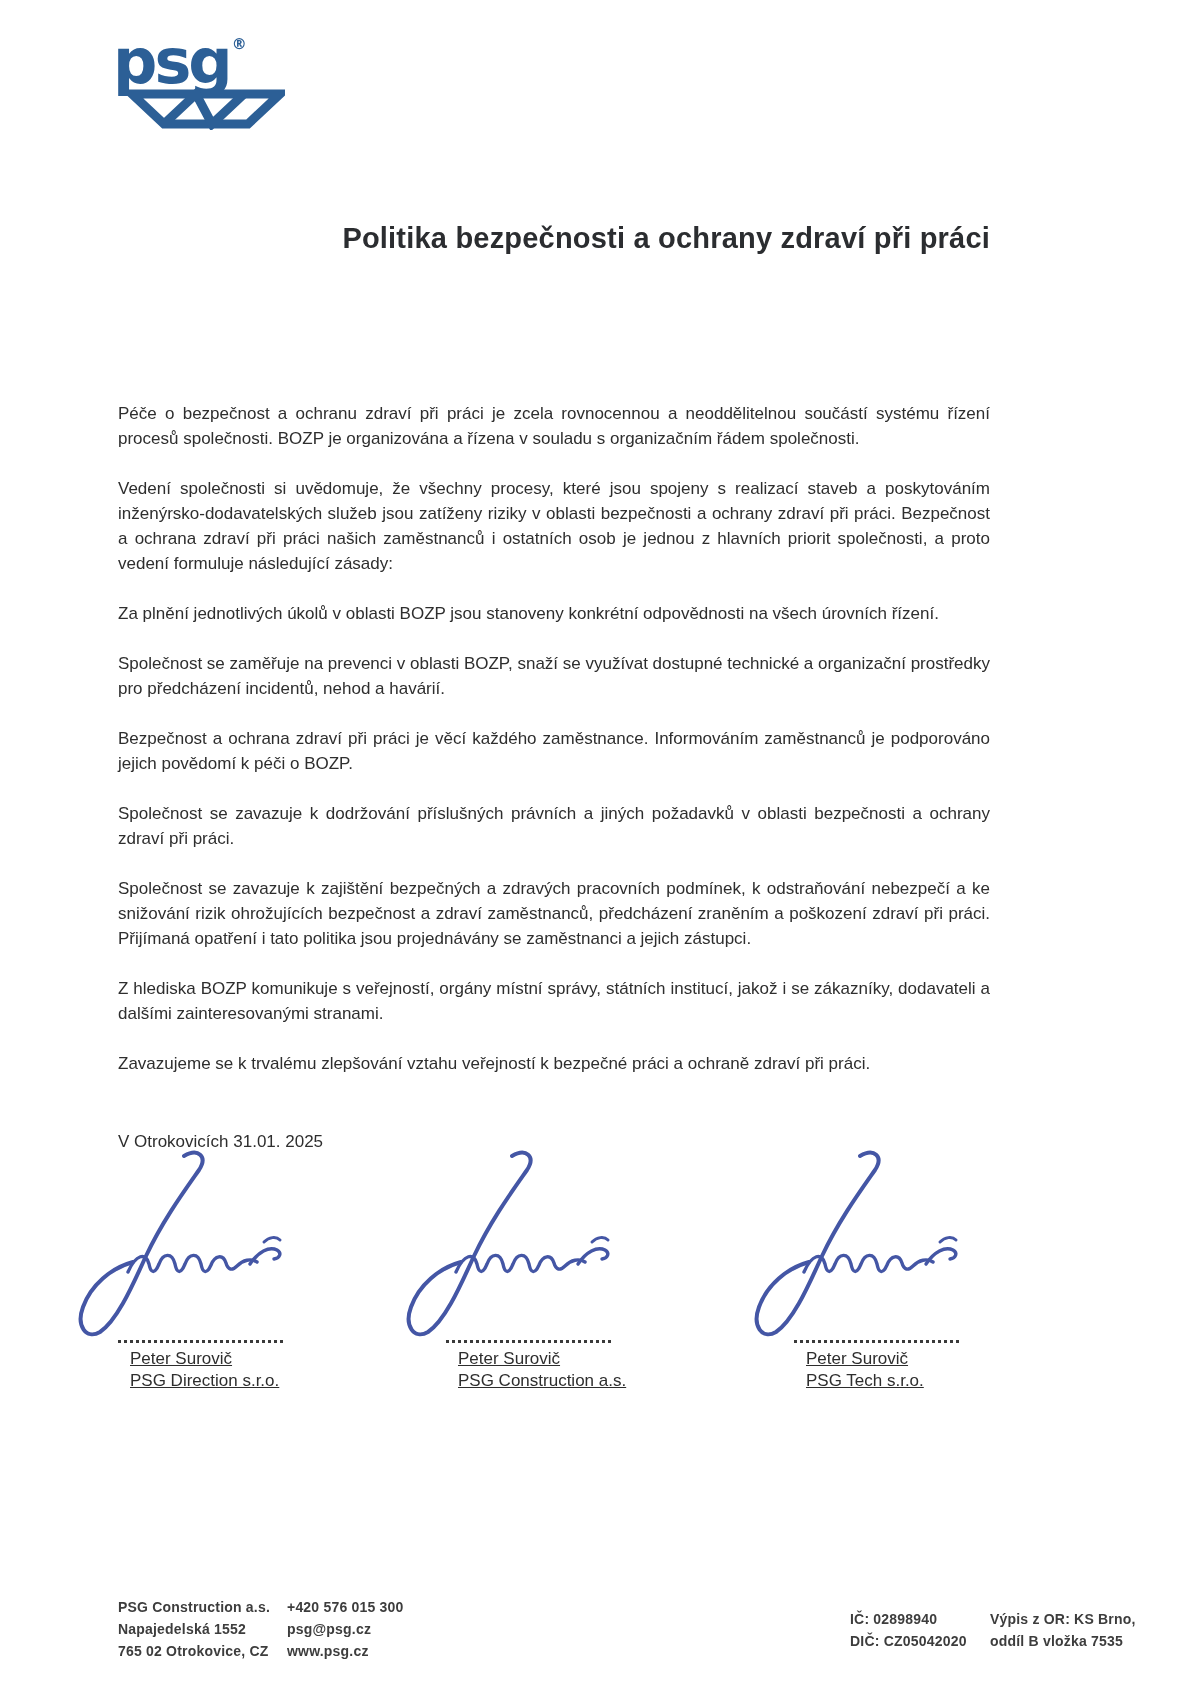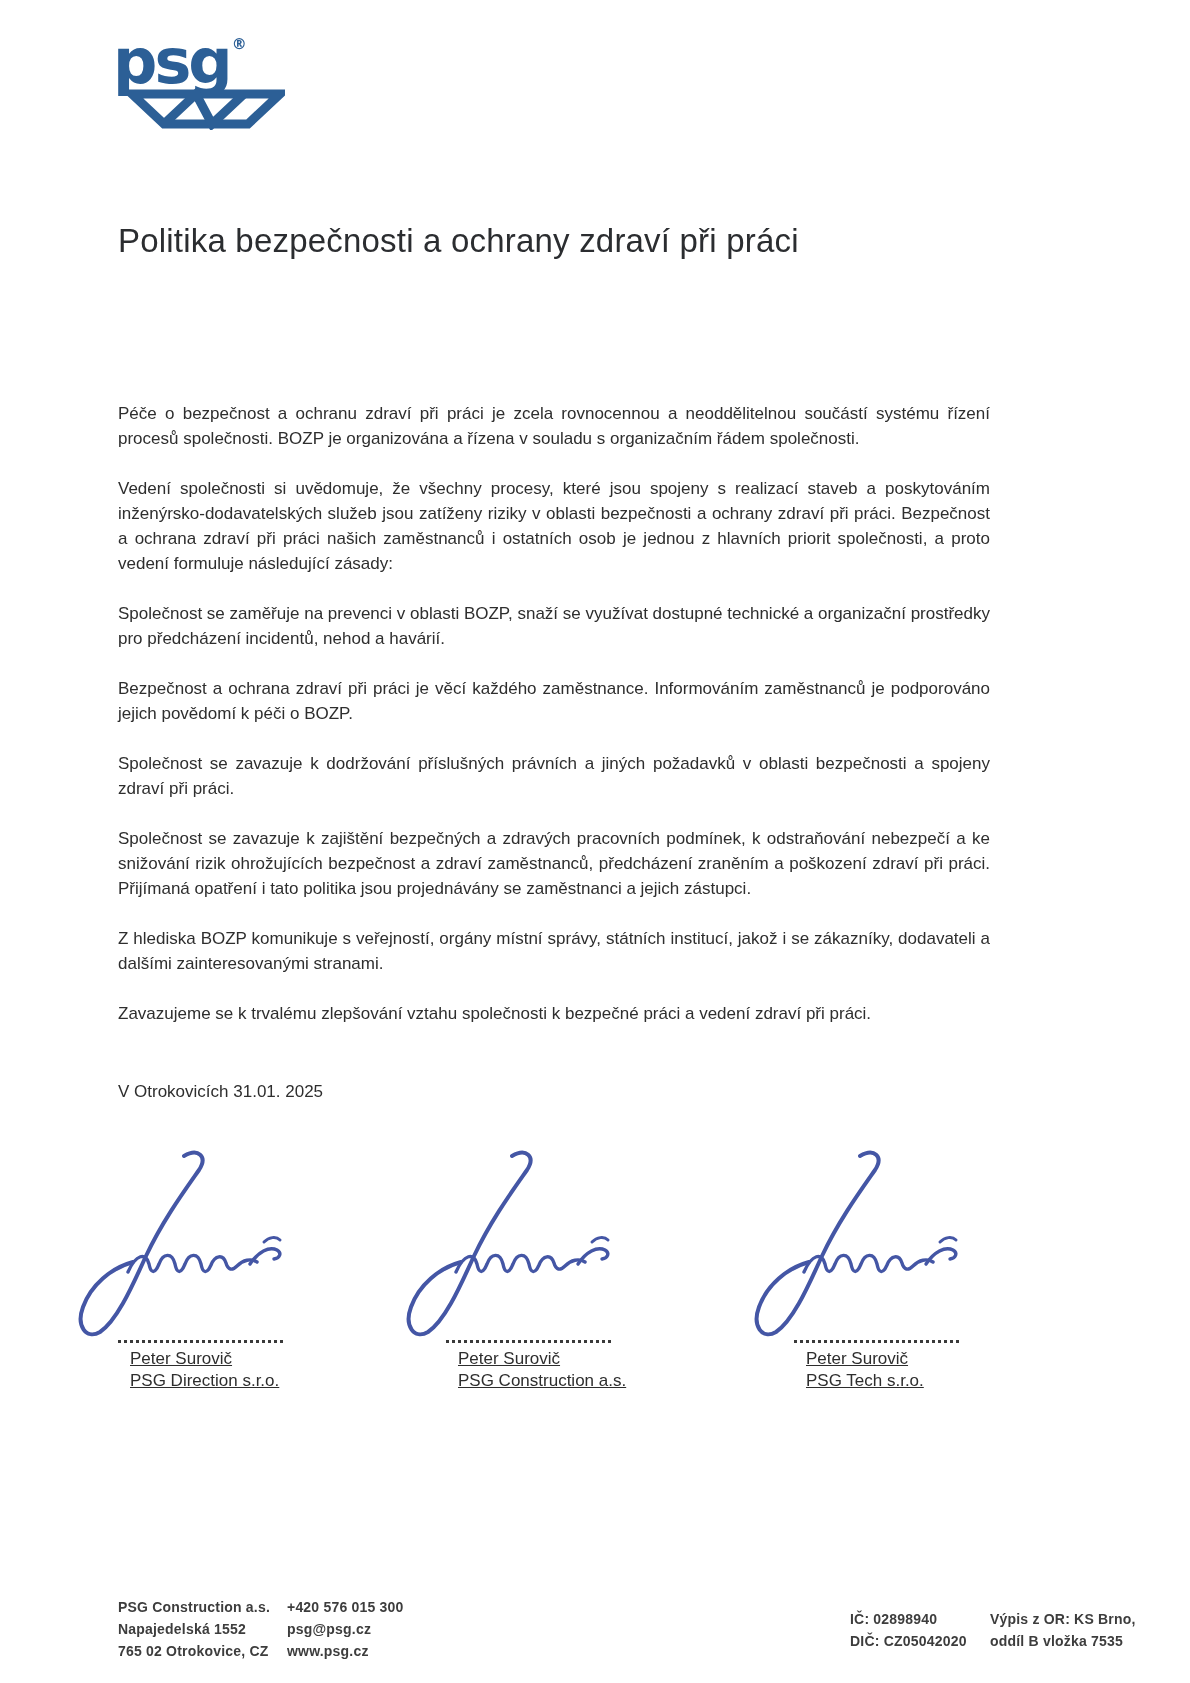--- a/index.html
+++ b/index.html
@@ -28,23 +28,23 @@
   }
   .logo-reg { font-size: 15px; vertical-align: 34px; letter-spacing: 0; margin-left: 2px; }
   .logo-truss { display: block; margin: 2px 0 0 14px; }
 
   
   .doc-title {
     position: absolute;
     left: 118px;
     width: 872px;
     top: 222px;
-    text-align: left;
-    font-size: 33px;
-    font-weight: normal;
+    text-align: right;
+    font-size: 29px;
+    font-weight: bold;
     color: #2b2d30;
     letter-spacing: 0.2px;
   }
 
   
   .body-text {
     position: absolute;
     left: 118px;
     top: 401px;
     width: 872px;
@@ -99,26 +99,27 @@
         <polyline points="37,36 69,6 85,36 117,6"></polyline>
       </g>
     </svg>
   </div>
 
   <div class="doc-title">Politika bezpečnosti a ochrany zdraví při práci</div>
 
   <div class="body-text">
     <p>Péče o bezpečnost a ochranu zdraví při práci je zcela rovnocennou a neoddělitelnou součástí systému řízení procesů společnosti. BOZP je organizována a řízena v souladu s organizačním řádem společnosti.</p>
     <p>Vedení společnosti si uvědomuje, že všechny procesy, které jsou spojeny s realizací staveb a poskytováním inženýrsko-dodavatelských služeb jsou zatíženy riziky v oblasti bezpečnosti a ochrany zdraví při práci. Bezpečnost a ochrana zdraví při práci našich zaměstnanců i ostatních osob je jednou z hlavních priorit společnosti, a proto vedení formuluje následující zásady:</p>
+    <p>Za plnění jednotlivých úkolů v oblasti BOZP jsou stanoveny konkrétní odpovědnosti na všech úrovních řízení.</p>
     <p>Společnost se zaměřuje na prevenci v oblasti BOZP, snaží se využívat dostupné technické a organizační prostředky pro předcházení incidentů, nehod a havárií.</p>
     <p>Bezpečnost a ochrana zdraví při práci je věcí každého zaměstnance. Informováním zaměstnanců je podporováno jejich povědomí k péči o BOZP.</p>
-    <p>Společnost se zavazuje k dodržování příslušných právních a jiných požadavků v oblasti bezpečnosti a spojeny zdraví při práci.</p>
+    <p>Společnost se zavazuje k dodržování příslušných právních a jiných požadavků v oblasti bezpečnosti a ochrany zdraví při práci.</p>
     <p>Společnost se zavazuje k zajištění bezpečných a zdravých pracovních podmínek, k odstraňování nebezpečí a ke snižování rizik ohrožujících bezpečnost a zdraví zaměstnanců, předcházení zraněním a poškození zdraví při práci. Přijímaná opatření i tato politika jsou projednávány se zaměstnanci a jejich zástupci.</p>
     <p>Z hlediska BOZP komunikuje s veřejností, orgány místní správy, státních institucí, jakož i se zákazníky, dodavateli a dalšími zainteresovanými stranami.</p>
-    <p>Zavazujeme se k trvalému zlepšování vztahu společnosti k bezpečné práci a vedení zdraví při práci.</p>
+    <p>Zavazujeme se k trvalému zlepšování vztahu veřejností k bezpečné práci a ochraně zdraví při práci.</p>
     <div class="date-line">V Otrokovicích 31.01. 2025</div>
   </div>
 
   <div class="sig-block sig-1">
     <svg class="sig-ink" width="235" height="200" viewBox="0 0 235 200">
       <g fill="none" stroke="#4456a5" stroke-linecap="round">
         <path stroke-width="4" d="M 118 12 C 132 4 142 12 133 26 C 119 46 97 76 80 112 C 68 138 52 176 34 188 C 20 196 10 182 17 163 C 25 141 45 124 67 118"></path>
         <path stroke-width="3.4" d="M 62 128 C 70 110 80 108 83 120 C 85 130 89 130 93 120 C 97 109 106 108 109 120 C 111 130 115 130 119 120 C 123 109 132 108 135 120 C 137 130 141 130 145 121 C 149 111 157 110 160 119 C 162 126 166 127 171 122 C 177 116 185 114 191 118"></path>
         <path stroke-width="3.4" d="M 184 120 C 192 108 203 102 211 106 C 216 109 214 114 208 115"></path>
         <path stroke-width="3" d="M 198 98 C 203 93 210 92 214 96"></path>

